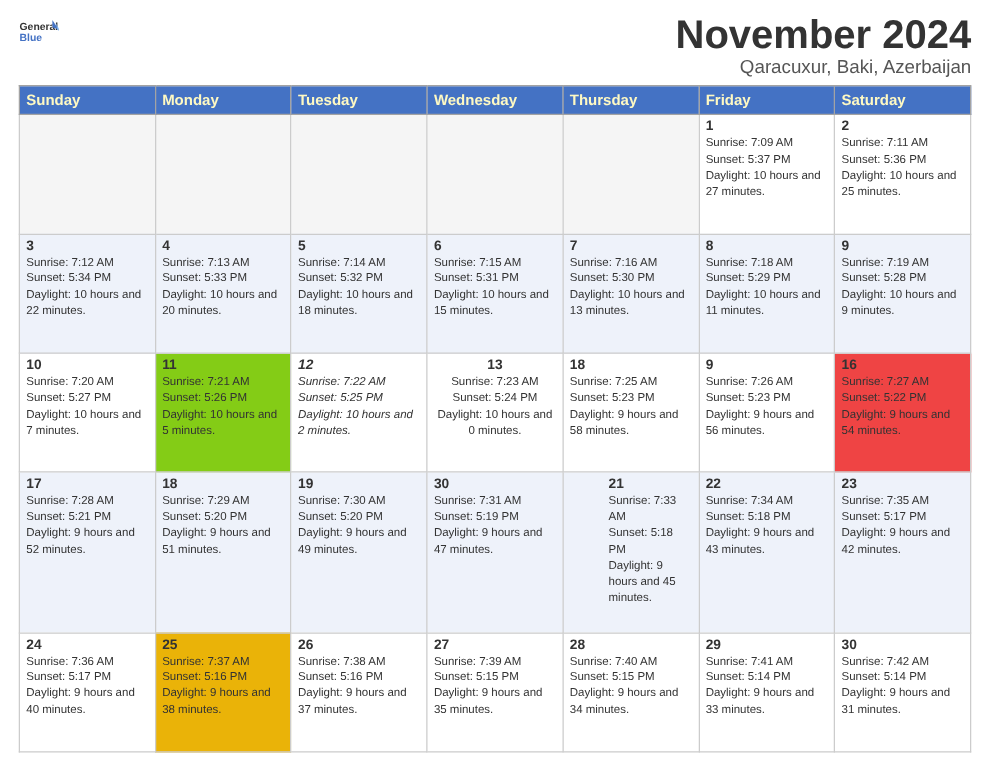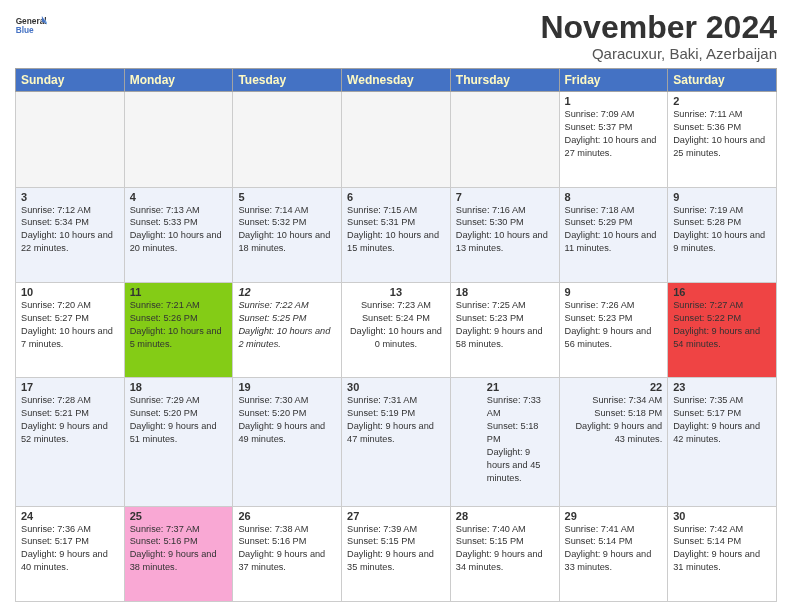--- a/index.html
+++ b/index.html
@@ -210,35 +210,35 @@
             <div class="day-info">Sunrise: 7:30 AM<br>Sunset: 5:20 PM<br>Daylight: 9 hours and 49 minutes.</div>
           </td>
           <td style="background: rgb(238, 242, 250);">
             <span class="day-number">30</span>
             <div class="day-info">Sunrise: 7:31 AM<br>Sunset: 5:19 PM<br>Daylight: 9 hours and 47 minutes.</div>
           </td>
           <td style="background: rgb(238, 242, 250); padding-left: 36px;">
             <span class="day-number">21</span>
             <div class="day-info">Sunrise: 7:33 AM<br>Sunset: 5:18 PM<br>Daylight: 9 hours and 45 minutes.</div>
           </td>
-          <td style="background: rgb(238, 242, 250); text-align: right;">
+          <td style="background: rgb(238, 242, 250);">
             <span class="day-number">22</span>
             <div class="day-info">Sunrise: 7:34 AM<br>Sunset: 5:18 PM<br>Daylight: 9 hours and 43 minutes.</div>
           </td>
           <td style="background: rgb(238, 242, 250);">
             <span class="day-number">23</span>
             <div class="day-info">Sunrise: 7:35 AM<br>Sunset: 5:17 PM<br>Daylight: 9 hours and 42 minutes.</div>
           </td>
         </tr>
         <tr class="week-row">
           <td style="background: rgb(255, 255, 255);">
             <span class="day-number">24</span>
             <div class="day-info">Sunrise: 7:36 AM<br>Sunset: 5:17 PM<br>Daylight: 9 hours and 40 minutes.</div>
           </td>
-          <td style="background: #f9a8d4;">
+          <td style="background: #eab308;">
             <span class="day-number">25</span>
             <div class="day-info">Sunrise: 7:37 AM<br>Sunset: 5:16 PM<br>Daylight: 9 hours and 38 minutes.</div>
           </td>
           <td style="background: rgb(255, 255, 255);">
             <span class="day-number">26</span>
             <div class="day-info">Sunrise: 7:38 AM<br>Sunset: 5:16 PM<br>Daylight: 9 hours and 37 minutes.</div>
           </td>
           <td style="background: rgb(255, 255, 255);">
             <span class="day-number">27</span>
             <div class="day-info">Sunrise: 7:39 AM<br>Sunset: 5:15 PM<br>Daylight: 9 hours and 35 minutes.</div>

